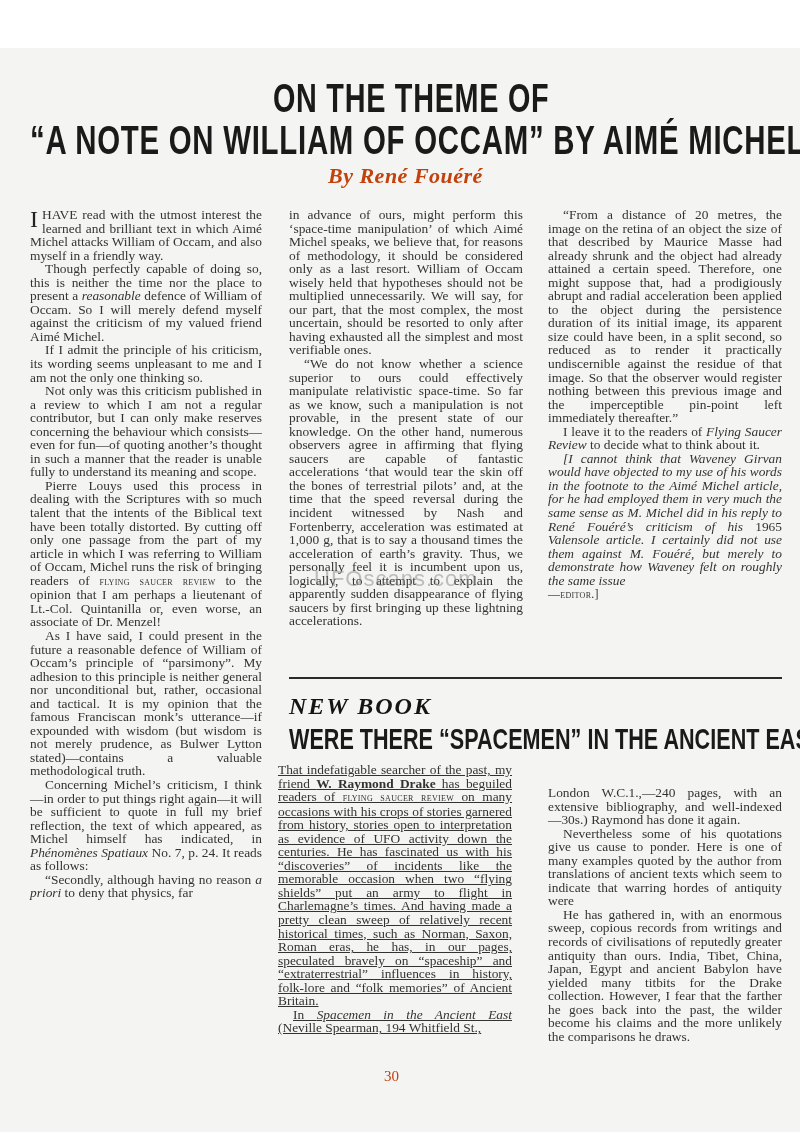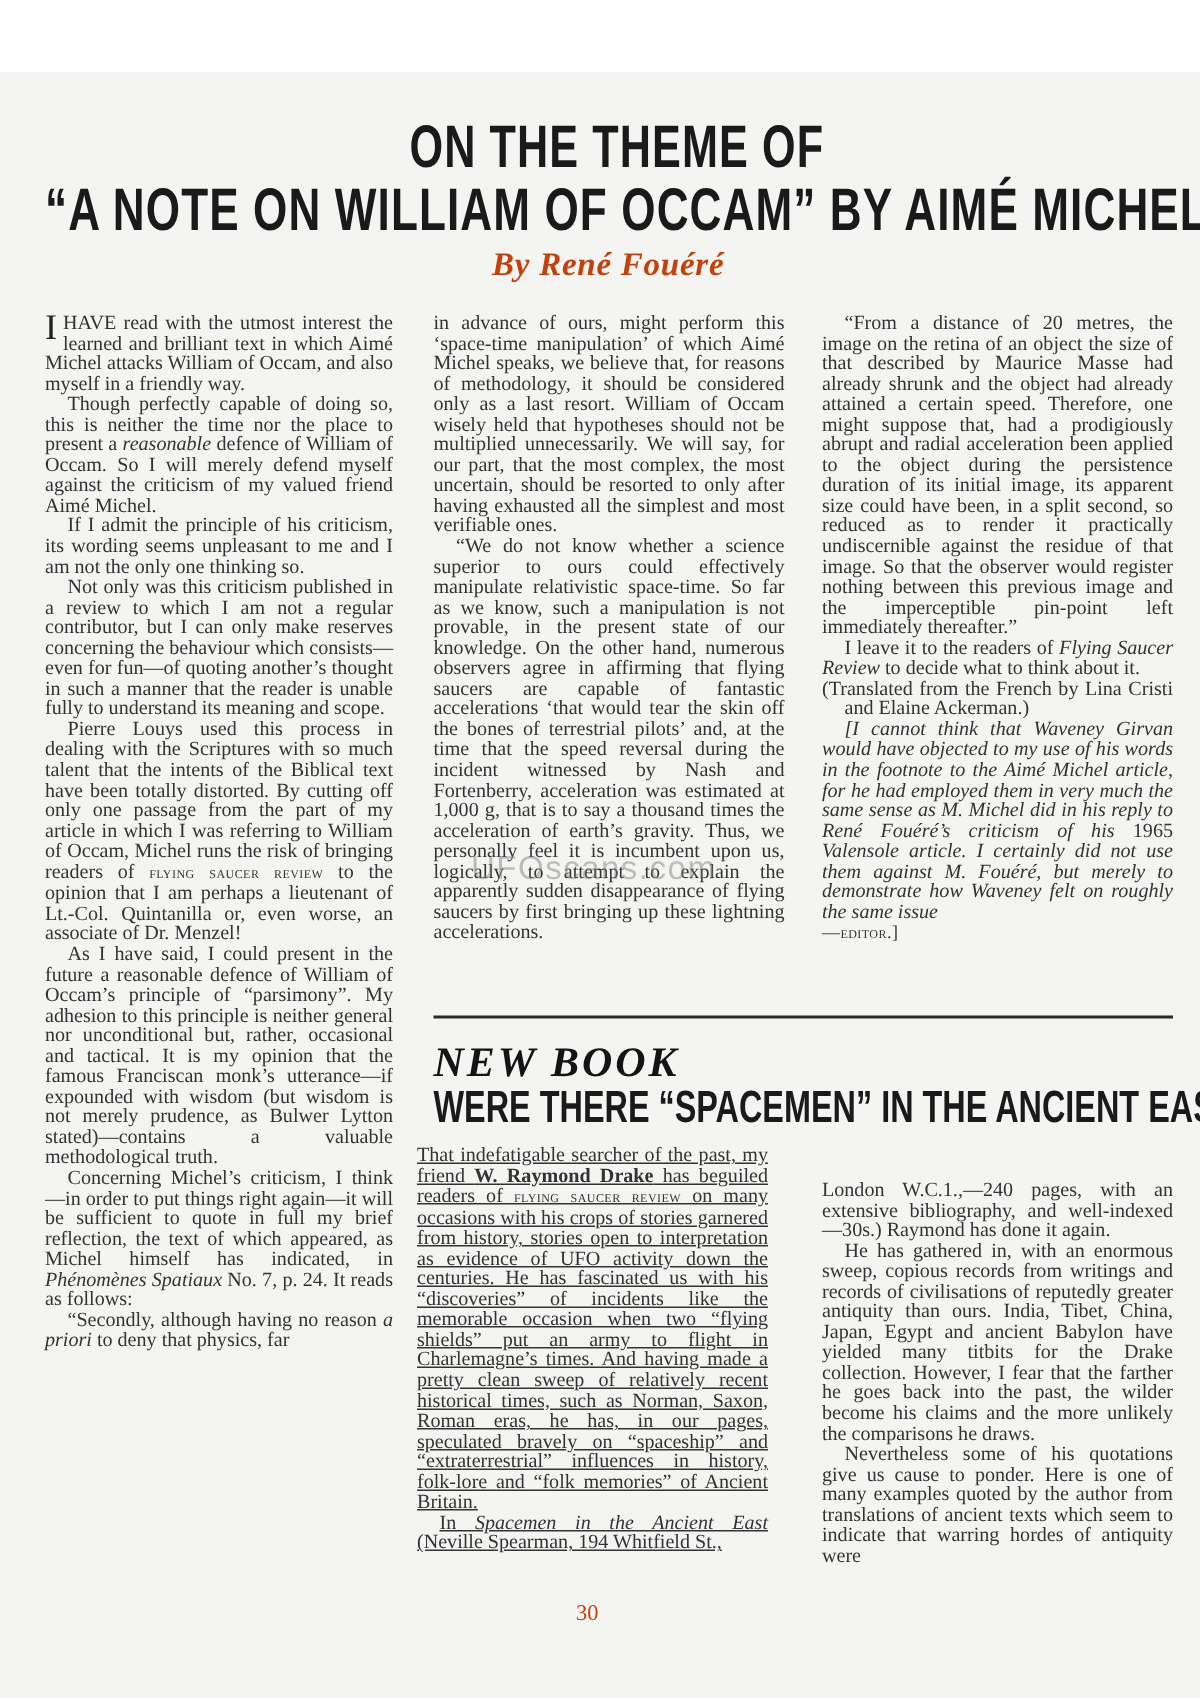--- a/index.html
+++ b/index.html
@@ -58,21 +58,21 @@
     .dropcap {
       font-size: 24px; line-height: 14px; float: left; margin-right: 4px; margin-top: 4px; color: #222;
     }
     .sc { font-variant: small-caps; font-size: 12px; letter-spacing: 0.3px; }
     .rule {
       position: absolute; left: 289px; top: 677px; width: 493px; height: 2px; background: #2a2a2a;
     }
     .newbook {
       position: absolute; left: 289px; top: 693px;
       font-family: "Liberation Serif", "DejaVu Serif", serif;
-      font-size: 28px; font-weight: 900; font-style: italic;
+      font-size: 24px; font-weight: 900; font-style: italic;
       color: #141414; letter-spacing: 2px;
     }
     .subhead {
       position: absolute; left: 289px; top: 722px;
       font-family: "Liberation Sans Narrow", "Liberation Sans", "DejaVu Sans Condensed", sans-serif;
       font-weight: bold; font-size: 30px; color: #1a1a1a;
       white-space: nowrap;
       transform: scaleX(0.72); transform-origin: left top;
     }
     .col4 { left: 278px; top: 763px; width: 234px; text-decoration: underline; }
@@ -115,33 +115,32 @@
 <div class="col col2">
   <p class="noindent">in advance of ours, might perform this ‘space-time manipulation’ of which Aimé Michel speaks, we believe that, for reasons of methodology, it should be considered only as a last resort. William of Occam wisely held that hypotheses should not be multiplied unnecessarily. We will say, for our part, that the most complex, the most uncertain, should be resorted to only after having exhausted all the simplest and most verifiable ones.</p>
   <p>“We do not know whether a science superior to ours could effectively manipulate relativistic space-time. So far as we know, such a manipulation is not provable, in the present state of our knowledge. On the other hand, numerous observers agree in affirming that flying saucers are capable of fantastic accelerations ‘that would tear the skin off the bones of terrestrial pilots’ and, at the time that the speed reversal during the incident witnessed by Nash and Fortenberry, acceleration was estimated at 1,000 g, that is to say a thousand times the acceleration of earth’s gravity. Thus, we personally feel it is incumbent upon us, logically, to attempt to explain the apparently sudden disappearance of flying saucers by first bringing up these lightning accelerations.</p>
 </div>
 
 <div class="watermark">UFOscans.com</div>
 
 <div class="col col3">
   <p>“From a distance of 20 metres, the image on the retina of an object the size of that described by Maurice Masse had already shrunk and the object had already attained a certain speed. Therefore, one might suppose that, had a prodigiously abrupt and radial acceleration been applied to the object during the persistence duration of its initial image, its apparent size could have been, in a split second, so reduced as to render it practically undiscernible against the residue of that image. So that the observer would register nothing between this previous image and the imperceptible pin-point left immediately thereafter.”</p>
   <p><span>I leave it to the readers of </span><i>Flying Saucer Review</i><span> to decide what to think about it.</span></p>
-  <p class="noindent indent-hang">(Translated from the French by Lina Cristi and Elaine Ackerman.)</p>
   <p><i>[I cannot think that Waveney Girvan would have objected to my use of his words in the footnote to the Aimé Michel article, for he had employed them in very much the same sense as M. Michel did in his reply to René Fouéré’s criticism of his </i><span>1965</span><i> Valensole article. I certainly did not use them against M. Fouéré, but merely to demonstrate how Waveney felt on roughly the same issue</i><br><span class="sc">—editor.]</span></p>
 </div>
 
 <div class="rule"></div>
 
 <div class="newbook">NEW BOOK</div>
 <div class="subhead">WERE THERE “SPACEMEN” IN THE ANCIENT EAST?</div>
 
 <div class="col col4">
   <p class="noindent"><span>That indefatigable searcher of the past, my friend </span><b>W. Raymond Drake</b><span> has beguiled readers of </span><span class="sc">flying saucer review</span><span> on many occasions with his crops of stories garnered from history, stories open to interpretation as evidence of UFO activity down the centuries. He has fascinated us with his “discoveries” of incidents like the memorable occasion when two “flying shields” put an army to flight in Charlemagne’s times. And having made a pretty clean sweep of relatively recent historical times, such as Norman, Saxon, Roman eras, he has, in our pages, speculated bravely on “spaceship” and “extraterrestrial” influences in history, folk-lore and “folk memories” of Ancient Britain.</span></p>
   <p><span>In </span><i>Spacemen in the Ancient East</i><span> (Neville Spearman, 194 Whitfield St.,</span></p>
 </div>
 
 <div class="col col5">
   <p class="noindent">London W.C.1.,—240 pages, with an extensive bibliography, and well-indexed—30s.) Raymond has done it again.</p>
+  <p>Nevertheless some of his quotations give us cause to ponder. Here is one of many examples quoted by the author from translations of ancient texts which seem to indicate that warring hordes of antiquity were</p>
   <p>He has gathered in, with an enormous sweep, copious records from writings and records of civilisations of reputedly greater antiquity than ours. India, Tibet, China, Japan, Egypt and ancient Babylon have yielded many titbits for the Drake collection. However, I fear that the farther he goes back into the past, the wilder become his claims and the more unlikely the comparisons he draws.</p>
-  <p>Nevertheless some of his quotations give us cause to ponder. Here is one of many examples quoted by the author from translations of ancient texts which seem to indicate that warring hordes of antiquity were</p>
 </div>
 
 <div class="page-num">30</div>
 
 </body></html>

